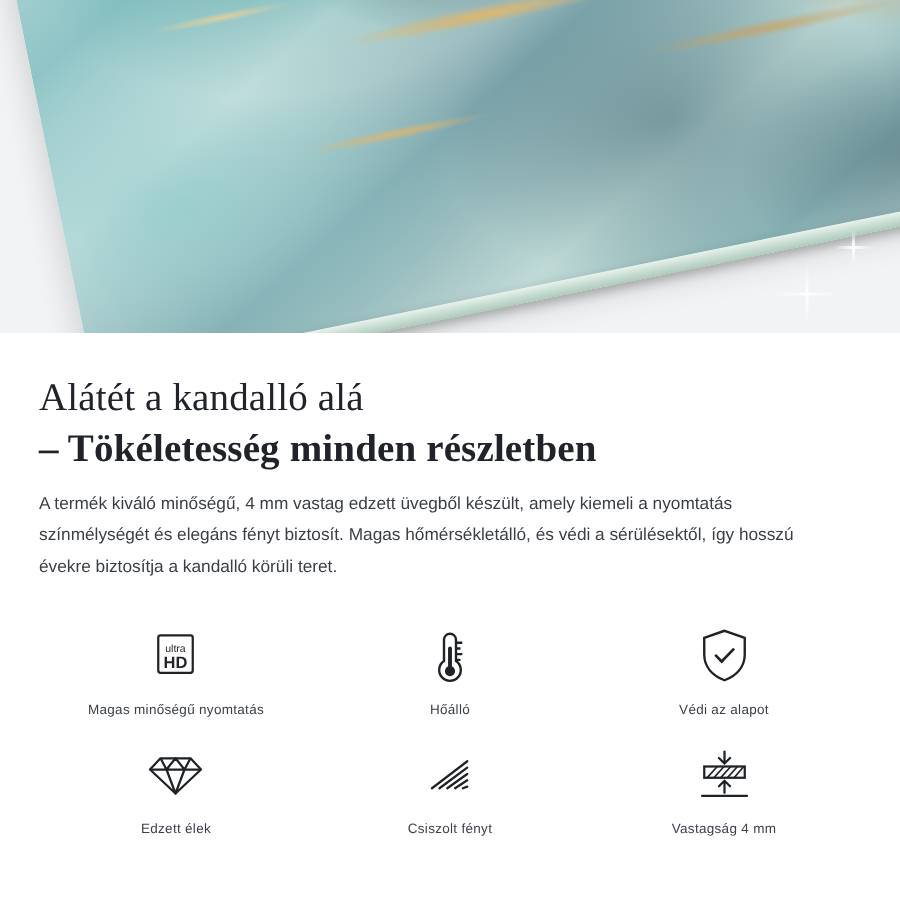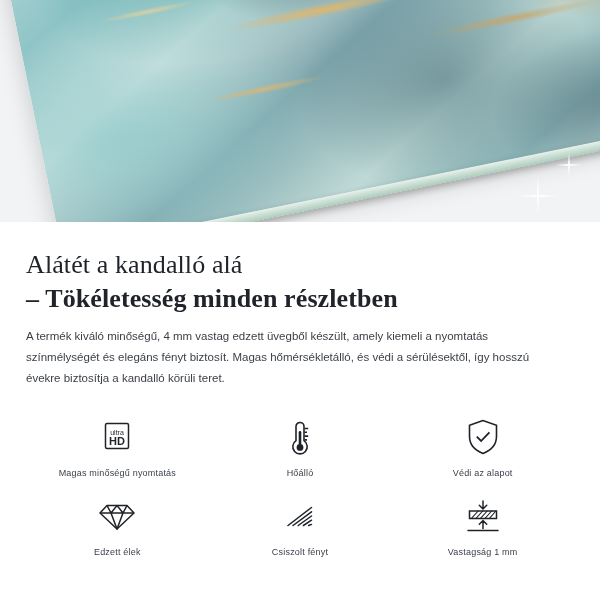--- a/index.html
+++ b/index.html
@@ -276,18 +276,18 @@
       <div class="feature">
         <div class="feature-icon">
           <svg width="42" height="40" viewBox="0 0 42 40" fill="none" stroke="#1f2328" stroke-width="1.5" stroke-linecap="round">
             <path d="M21 5v7.5M17.3 9.3 21 13l3.7-3.7"></path>
             <rect x="7.5" y="15" width="27" height="7.5" fill="none" stroke="#1f2328"></rect>
             <path d="M9.5 22.4 16.2 15M14 22.4 20.7 15M18.5 22.4 25.2 15M23 22.4 29.7 15M27.5 22.4 33.4 15.5" stroke-width="1.1"></path>
             <path d="M21 32.5V25M17.3 28.2 21 24.5l3.7 3.7"></path>
             <path d="M6 34.5h30" stroke-width="1.5"></path>
           </svg>
         </div>
-        <div class="feature-label">Vastagság 1 mm</div>
+        <div class="feature-label">Vastagság 4 mm</div>
       </div>
 
     </div>
   </div>
 </div>
 
 </body></html>

